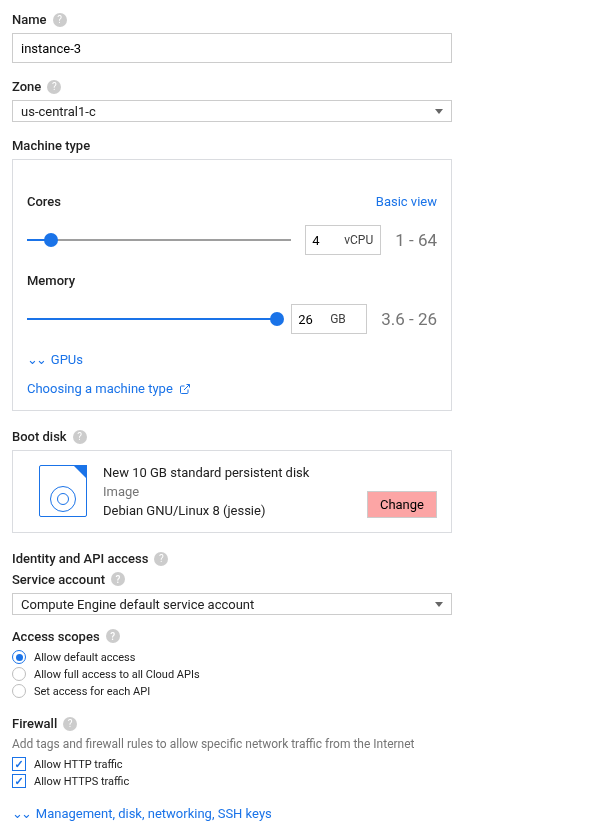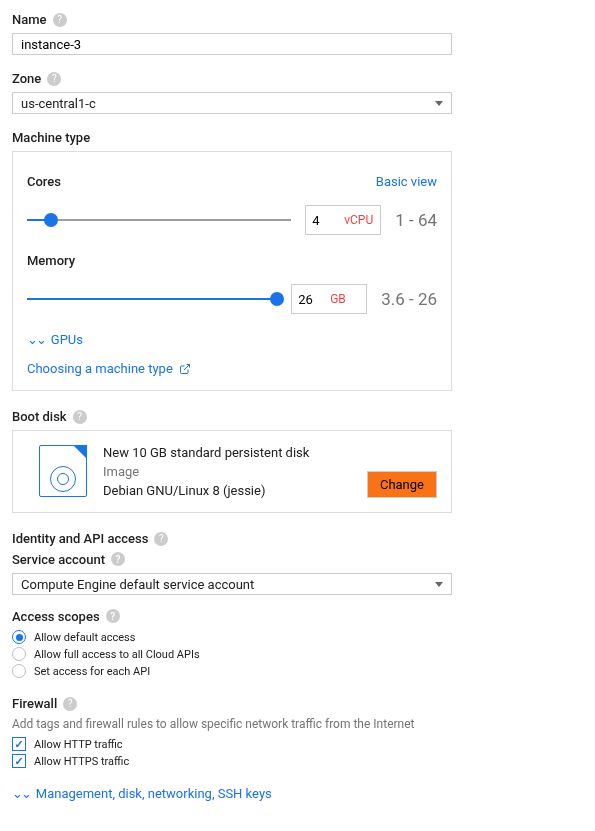--- a/index.html
+++ b/index.html
@@ -4,46 +4,46 @@
 <style>
   * { box-sizing: border-box; font-family: Roboto, Arial, sans-serif; }
   body { margin: 0; padding: 12px; font-size: 13px; color: #212121; width: 595px; }
   .form-col { width: 440px; float: left; }
   .side-col { width: 100px; float: left; margin-left: 40px; padding-top: 78px; }
   .field { margin-bottom: 16px; }
   .label-row { display: flex; align-items: center; margin-bottom: 6px; }
   .label { font-weight: 500; font-size: 13px; }
   .sub-label { font-weight: 500; font-size: 13px; margin-bottom: 6px; display: flex; align-items: flex-start; }
   .help-icon { width: 14px; height: 14px; border-radius: 50%; background: #ccc; color: #fff; font-size: 10px; display: inline-flex; align-items: center; justify-content: center; margin-left: 6px; }
-  input[type=text].text-input { width: 100%; padding: 6px 8px; border: 1px solid #ccc; border-radius: 0; font-size: 13px; height: 22px; }
+  input[type=text].text-input { width: 100%; padding: 6px 8px; border: 1px solid #ccc; border-radius: 0; font-size: 13px; height: 30px; }
   .select { width: 100%; border: 1px solid #ccc; height: 22px; display: flex; align-items: center; padding: 0 8px; justify-content: space-between; background: #fff; }
   .caret { width: 0; height: 0; border-left: 4px solid transparent; border-right: 4px solid transparent; border-top: 5px solid #666; }
   .panel { border: 1px solid #dadce0; padding: 14px; }
   .basic-view { float: right; color: #1a73e8; font-size: 13px; }
-  .slider-section-label { font-weight: 500; font-size: 13px; margin-bottom: 16px; margin-top: 8px; }
+  .slider-section-label { font-weight: 500; font-size: 13px; margin-bottom: 16px; margin-top: 20px; }
   .slider-row { display: flex; align-items: center; gap: 14px; margin-bottom: 12px; }
   .slider { position: relative; flex: 1; height: 20px; }
   .slider-track { position: absolute; top: 50%; transform: translateY(-50%); left:0; right:0; height: 2px; background: #9e9e9e; }
   .slider-fill { position: absolute; top: 50%; transform: translateY(-50%); left:0; height: 2px; background: #1a73e8; }
   .slider-thumb { position: absolute; top: 50%; transform: translate(-50%,-50%); width: 14px; height: 14px; border-radius: 50%; background: #1a73e8; }
   .unit-box { display: flex; align-items: center; border: 1px solid #ccc; height: 30px; width: 76px; }
   .unit-input { border: none; width: 38px; padding: 0 6px; font-size: 13px; outline: none; }
-  .unit-label { font-size: 12px; color: #ef4444; padding-right: 6px; }
+  .unit-label { font-size: 12px; color: #404040; padding-right: 6px; }
   .range-hint { font-size: 17px; color: #757575; white-space: nowrap; }
   .link { color: #1a73e8; font-size: 13px; display: inline-flex; align-items: center; gap: 6px; cursor: pointer; }
   .dbl-chevron { color: #1a73e8; font-size: 13px; letter-spacing: -2px; }
   .ext-icon { display: inline-block; }
   .boot-row { display: flex; align-items: flex-start; gap: 16px; padding-left: 26px; }
   .disk-icon { width: 48px; height: 52px; position: relative; border: 1.5px solid #1a73e8; border-radius: 2px 6px 2px 2px; }
   .disk-icon .fold { position: absolute; top: -1px; right: -1px; width: 14px; height: 14px; background: #1a73e8; clip-path: polygon(0 0, 100% 100%, 100% 0); }
   .disk-icon .ring1 { position: absolute; top: 20px; left: 10px; width: 26px; height: 26px; border: 1.5px solid #1a73e8; border-radius: 50%; }
   .disk-icon .ring2 { position: absolute; top: 27px; left: 17px; width: 12px; height: 12px; border: 1.5px solid #1a73e8; border-radius: 50%; }
   .boot-meta { flex: 1; }
   .meta-gray { color: #757575; font-size: 13px; margin: 4px 0; }
-  .btn { border: 1px solid #ccc; background: #f97316; padding: 5px 12px; font-size: 13px; cursor: pointer; }
+  .btn { border: 1px solid #ccc; background: #fca5a5; padding: 5px 12px; font-size: 13px; cursor: pointer; }
   .radio-row, .check-row { display: flex; align-items: center; gap: 8px; margin: 3px 0; font-size: 11px; }
   .radio { width: 14px; height: 14px; border: 1.5px solid #bdbdbd; border-radius: 50%; display: inline-flex; align-items: center; justify-content: center; }
   .radio.checked { border-color: #1a73e8; }
   .radio.checked::after { content:''; width: 7px; height: 7px; border-radius: 50%; background: #1a73e8; }
   .checkbox { width: 14px; height: 14px; border: 1.5px solid #1a73e8; display: inline-flex; align-items: center; justify-content: center; }
   .checkbox.checked::after { content:'✓'; color:#1a73e8; font-size: 11px; font-weight: bold; }
   .hint { color: #757575; font-size: 12px; margin-top: 4px; }
   .section-gap { margin-top: 18px; }
 </style>
 </head>

